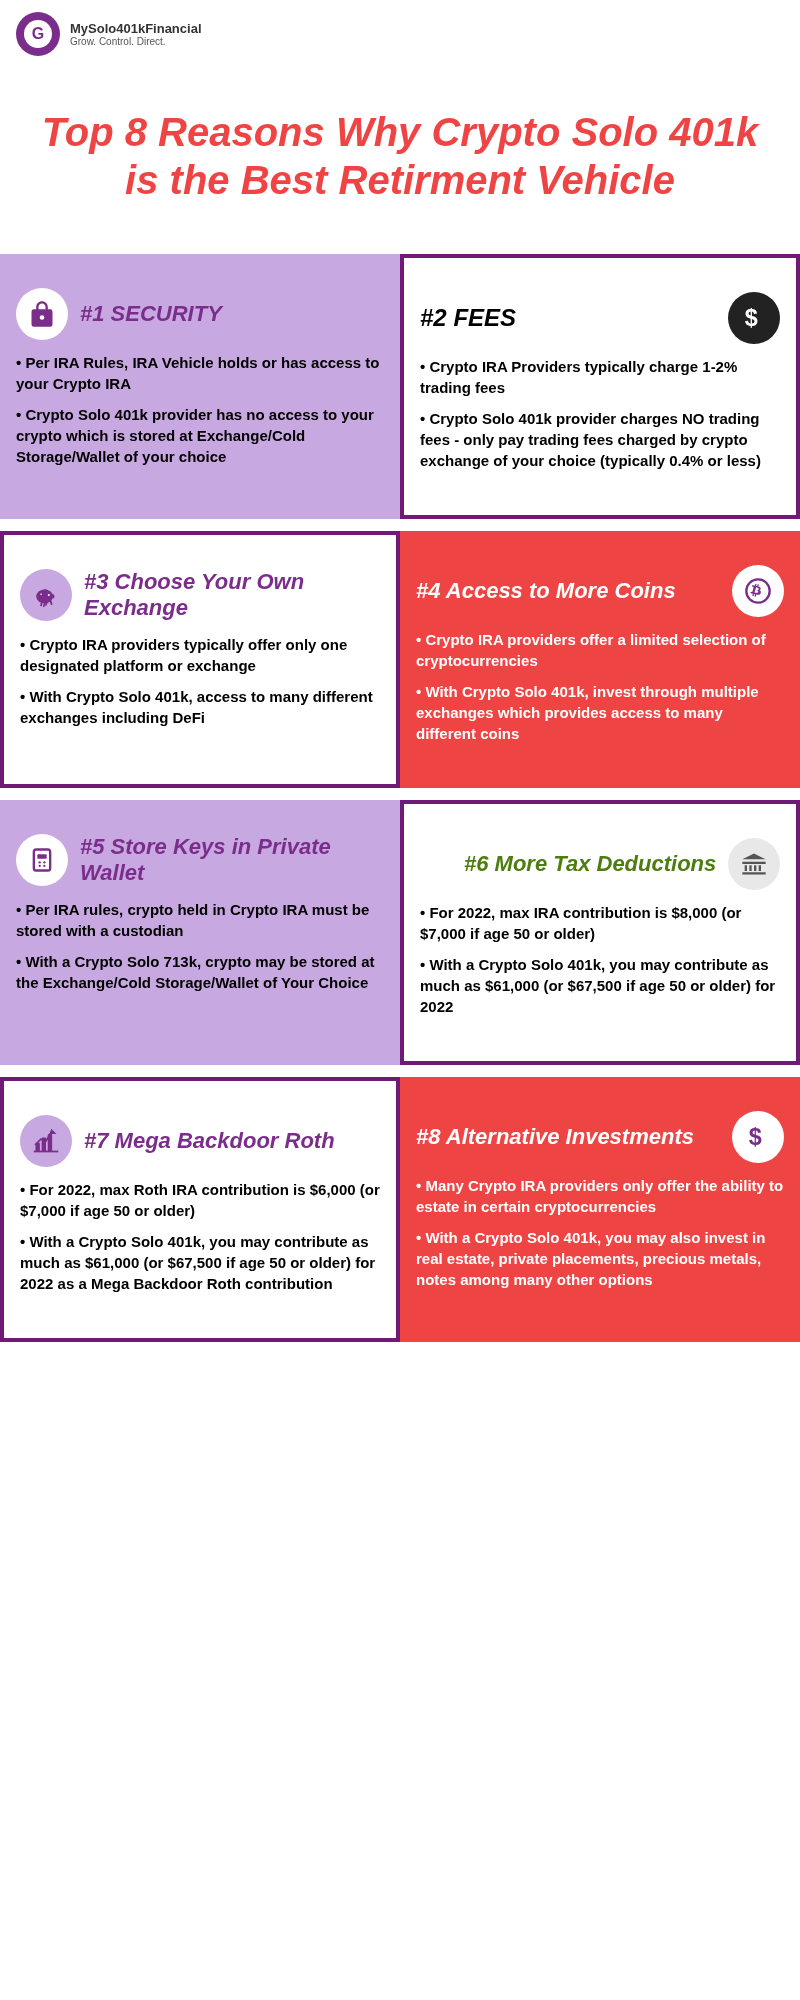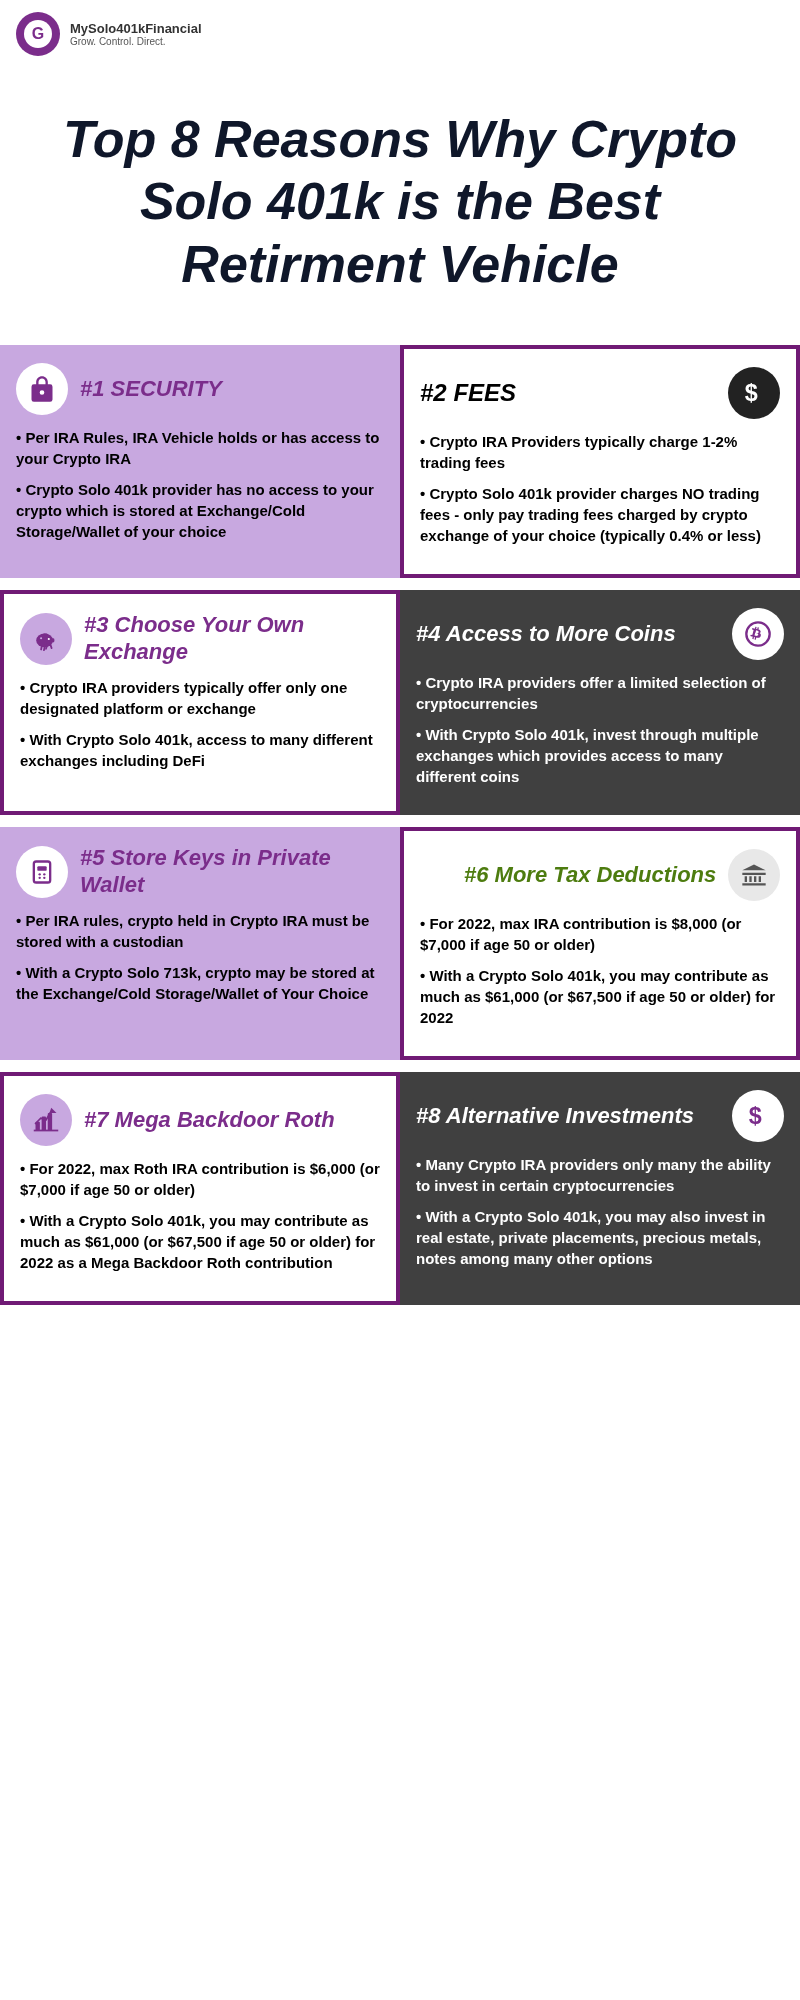--- a/index.html
+++ b/index.html
@@ -55,54 +55,54 @@
       color: #333;
     }
 
     .logo-subtitle {
       font-size: 10px;
       color: #555;
     }
 
     .main-title {
       text-align: center;
-      color: #0f172a;
-      font-size: 52px;
+      color: #ef4444;
+      font-size: 40px;
       font-weight: 900;
       font-style: italic;
       padding: 40px 30px 50px;
       line-height: 1.2;
     }
 
     .grid {
       display: grid;
       grid-template-columns: 1fr 1fr;
       width: 100%;
     }
 
     
     .cell {
-      padding: 18px 16px;
+      padding: 34px 16px;
       position: relative;
     }
 
     
     .cell-light {
       background: #c8a8e0;
     }
 
     
     .cell-white {
       background: #fff;
       border: 4px solid #701a75;
     }
 
     
     .cell-dark {
-      background: #404040;
+      background: #ef4444;
       color: #fff;
     }
 
     .cell-number-title {
       display: flex;
       align-items: center;
       gap: 12px;
       margin-bottom: 12px;
     }
 
@@ -349,18 +349,18 @@
       <div class="title-text cell-title-white" style="font-size:22px;">
         <span>#8</span> <span>Alternative Investments</span>
       </div>
       <div class="cell-icon" style="background:#fff;">
         <svg viewBox="0 0 24 24" width="28" height="28">
           <text x="4" y="19" font-size="20" font-weight="900" fill="#7b2d8b">$</text>
         </svg>
       </div>
     </div>
     <div class="cell-body cell-body-white">
-      <p>• Many Crypto IRA providers only many the ability to invest in certain cryptocurrencies</p>
+      <p>• Many Crypto IRA providers only offer the ability to estate in certain cryptocurrencies</p>
       <p>• With a Crypto Solo 401k, you may also invest in real estate, private placements, precious metals, notes among many other options</p>
     </div>
   </div>
 
 </div>
 
 </body></html>

